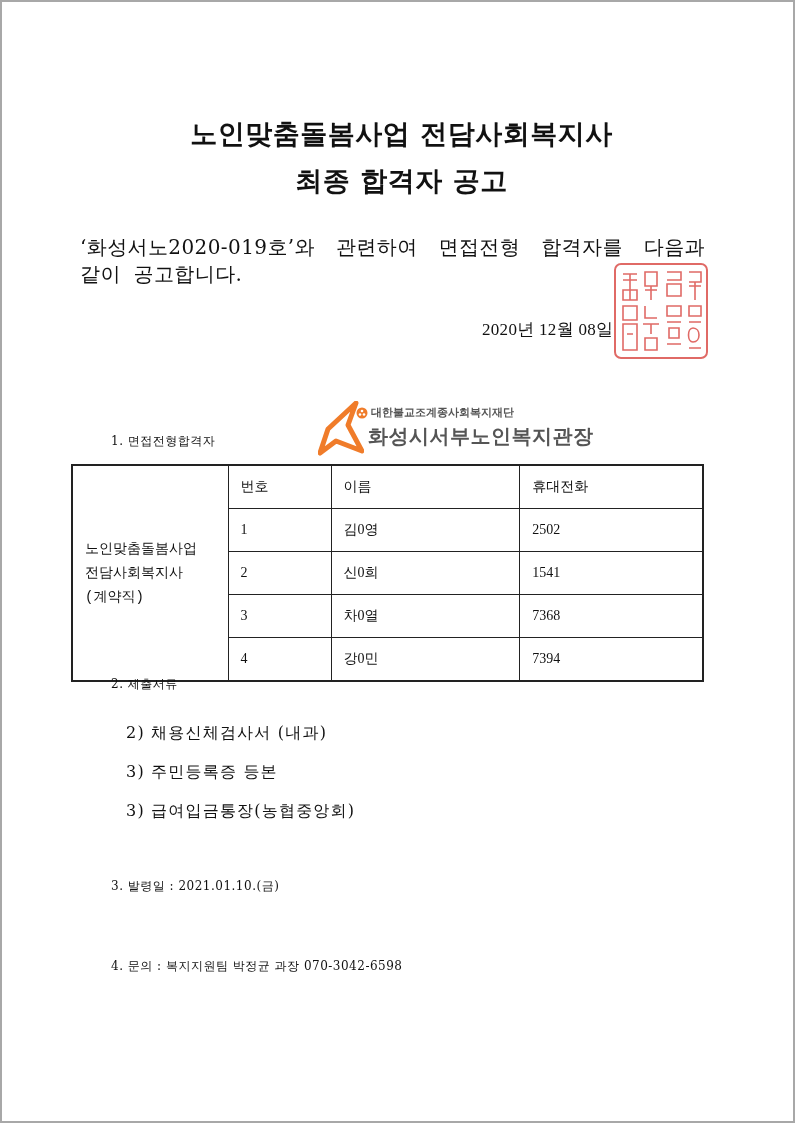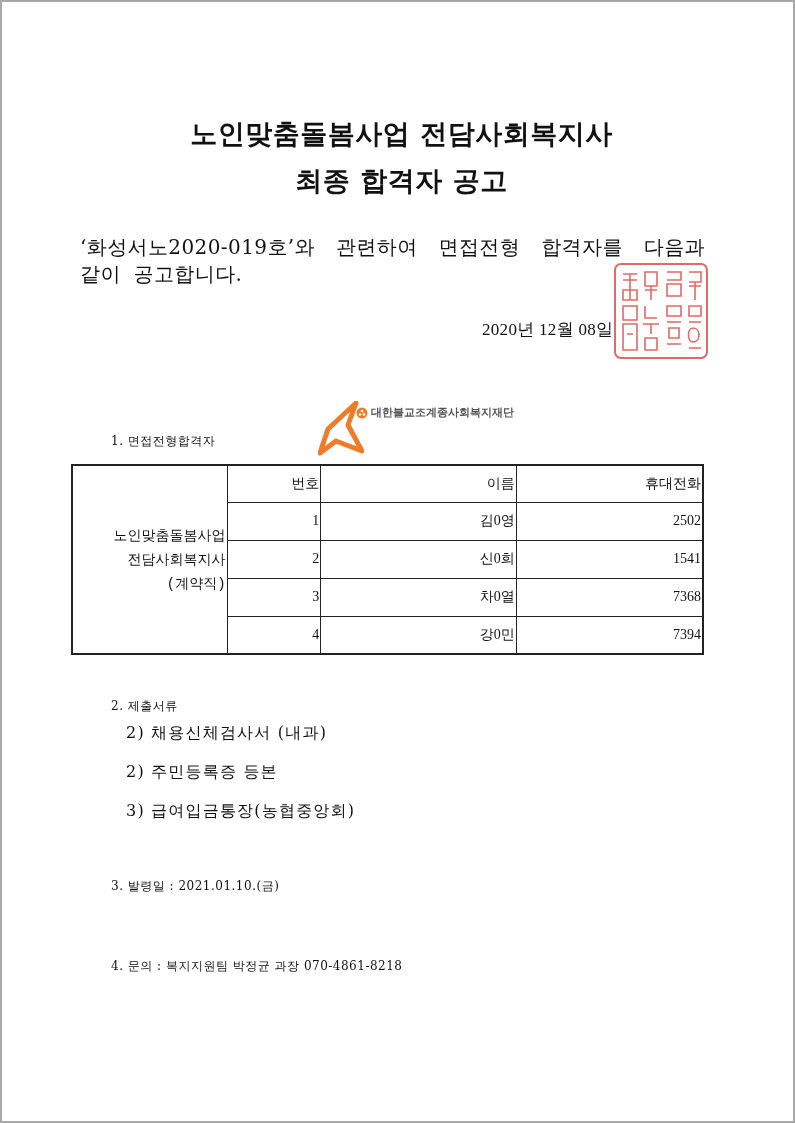--- a/index.html
+++ b/index.html
@@ -21,21 +21,21 @@
   .logo { position: absolute; left: 318px; top: 355px; width: 280px; height: 60px; margin-top: 44px; }
   .logo-sub { position: absolute; left: 53px; top: 6px; font-family: "DejaVu Sans", sans-serif;
               font-size: 11px; font-weight: bold; color: #555; }
   .logo-main { position: absolute; left: 50px; top: 24px; font-family: "DejaVu Sans", sans-serif;
                font-size: 20px; font-weight: bold; color: #555; letter-spacing: 0.5px; }
   .sec { position: absolute; left: 67px; font-size: 12px; letter-spacing: 0.5px; margin-left: 44px; }
   .sub { position: absolute; left: 126px; font-size: 16px; letter-spacing: 1.2px; }
   table.tbl { position: absolute; left: 71px; top: 464px; width: 633px; height: 189px;
               border-collapse: collapse; font-family: "Liberation Serif", "DejaVu Serif", serif;
               font-size: 14px; }
-  table.tbl td { border: 1px solid #222; text-align: right; padding: 1px; }
+  table.tbl td { border: 1px solid #222; text-align: left; padding: 12px; }
   table.tbl { border: 2px solid #222; }
   .c0 { width: 154px; line-height: 24px; font-family: Liberation Mono, monospace; }
   .c1 { width: 92px; }
   .c2 { width: 196px; }
   .c3 { width: 186px; margin-left: 48px; }
 </style>
 </head>
 <body>
 
 <div class="page"></div>
@@ -65,20 +65,21 @@
   <svg width="46" height="56" viewBox="0 0 46 56" style="position:absolute;left:0;top:2px;">
     <path d="M38 2 L30 24 L44 50 L18 40 L2 52 L10 28 Z" fill="none" stroke="#f07c2a" stroke-width="5" stroke-linejoin="round"></path>
   </svg>
   <svg width="12" height="12" viewBox="0 0 12 12" style="position:absolute;left:38px;top:8px;">
     <circle cx="6" cy="6" r="5.5" fill="#f07c2a"></circle>
     <circle cx="6" cy="4" r="1.3" fill="#fff"></circle>
       <circle cx="4" cy="7.5" r="1.3" fill="#fff"></circle>
       <circle cx="8" cy="7.5" r="1.3" fill="#fff"></circle>
   </svg>
   <span class="logo-sub">대한불교조계종사회복지재단</span>
+  <span class="logo-main">화성시서부노인복지관장</span>
 </div>
 
 <div class="sec" style="top:433px;">1. 면접전형합격자</div>
 
 <table class="tbl">
   <tbody>
       <tr style="height:37px;">
     <td class="c0" rowspan="5">
       <div>노인맞춤돌봄사업</div>
       <div>전담사회복지사</div>
@@ -104,19 +105,19 @@
     <td>7368</td>
   </tr>
   <tr style="height:38px;">
     <td>4</td>
     <td>강0민</td>
     <td>7394</td>
   </tr>
 </tbody>
   </table>
 
-<div class="sec" style="top:698px;text-align:center;">2. 제출서류</div>
+<div class="sec" style="top:676px;text-align:center;">2. 제출서류</div>
 <div class="sub" style="top:723px;">2) 채용신체검사서 (내과)</div>
-<div class="sub" style="top:762px;">2) 주민등록증 등본</div>
+<div class="sub" style="top:762px;">3) 주민등록증 등본</div>
 <div class="sub" style="top:801px;">3) 급여입금통장(농협중앙회)</div>
 
 <div class="sec" style="top:878px;">3. 발령일 : 2021.01.10.(금)</div>
-<div class="sec" style="top:958px;">4. 문의 : 복지지원팀 박정균 과장 070-4861-8218</div>
+<div class="sec" style="top:958px;">4. 문의 : 복지지원팀 박정균 과장 070-3042-6598</div>
 
 </body></html>

